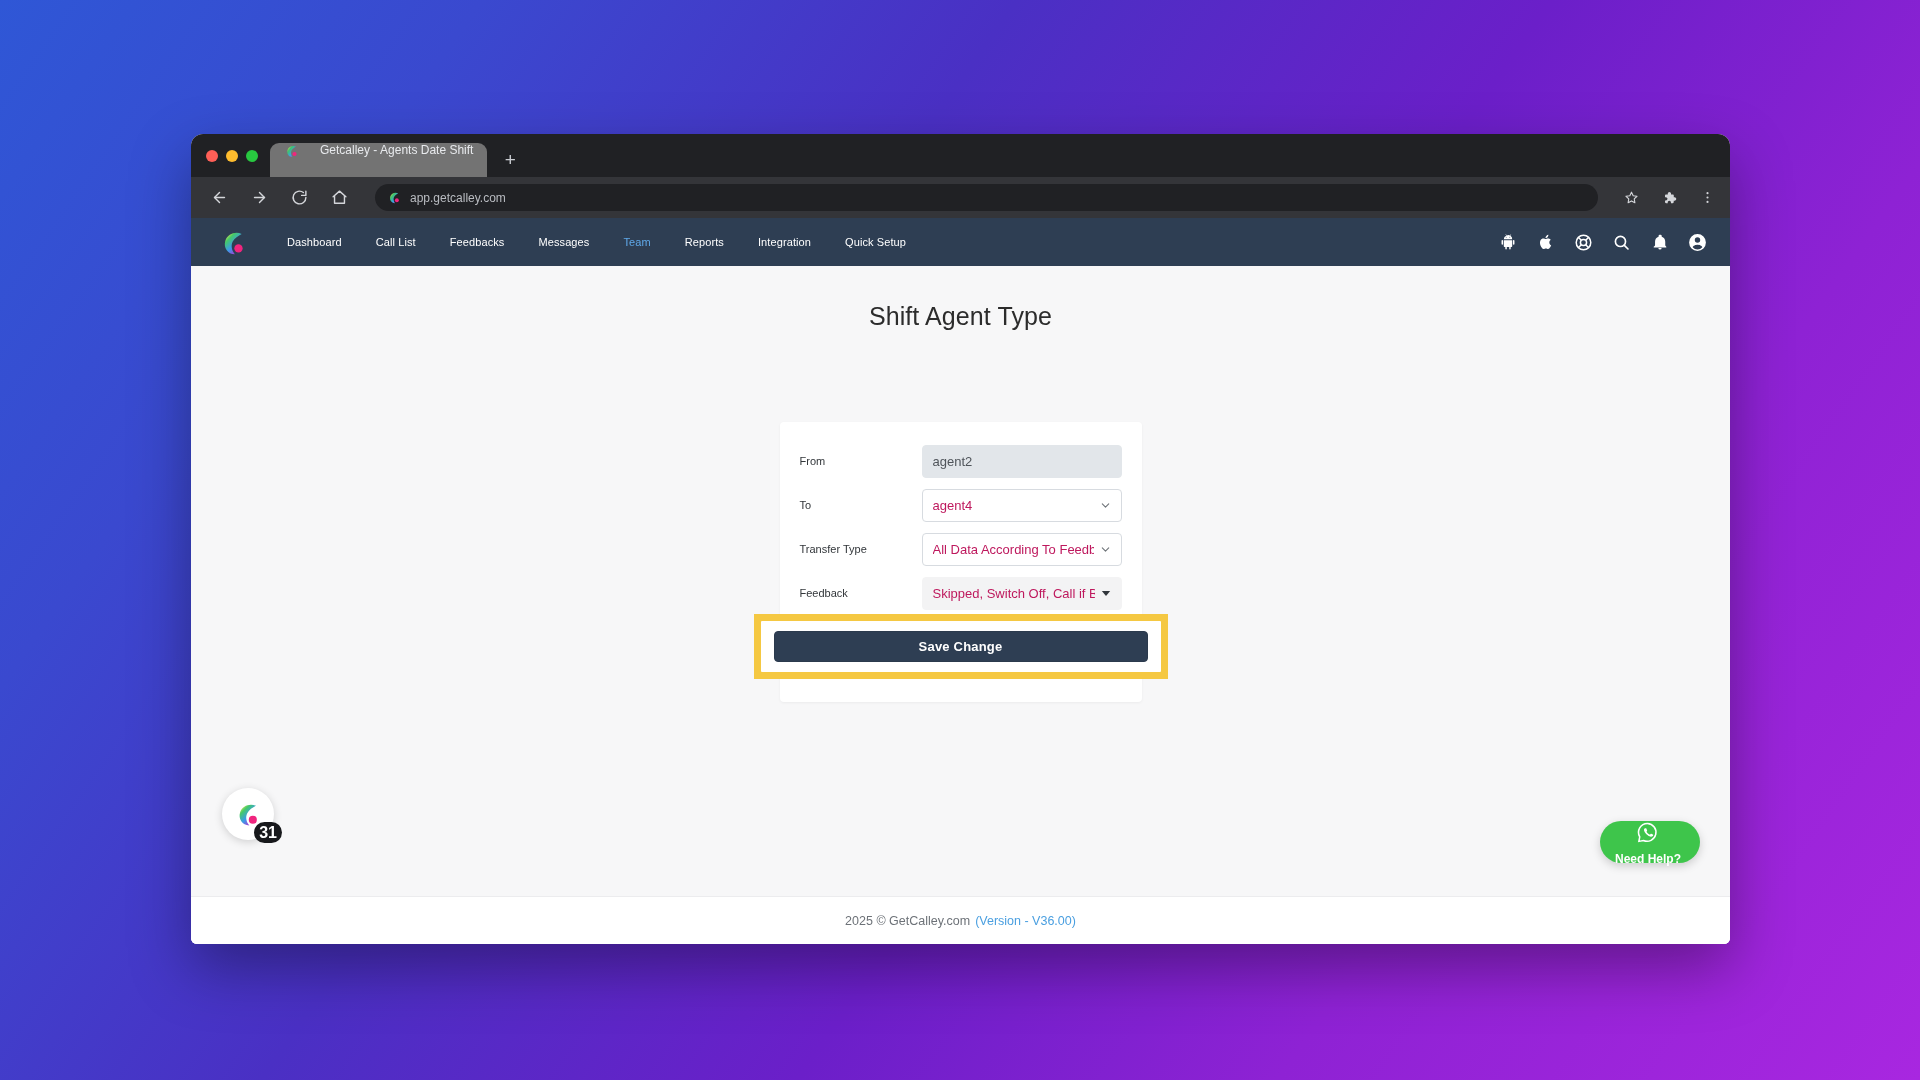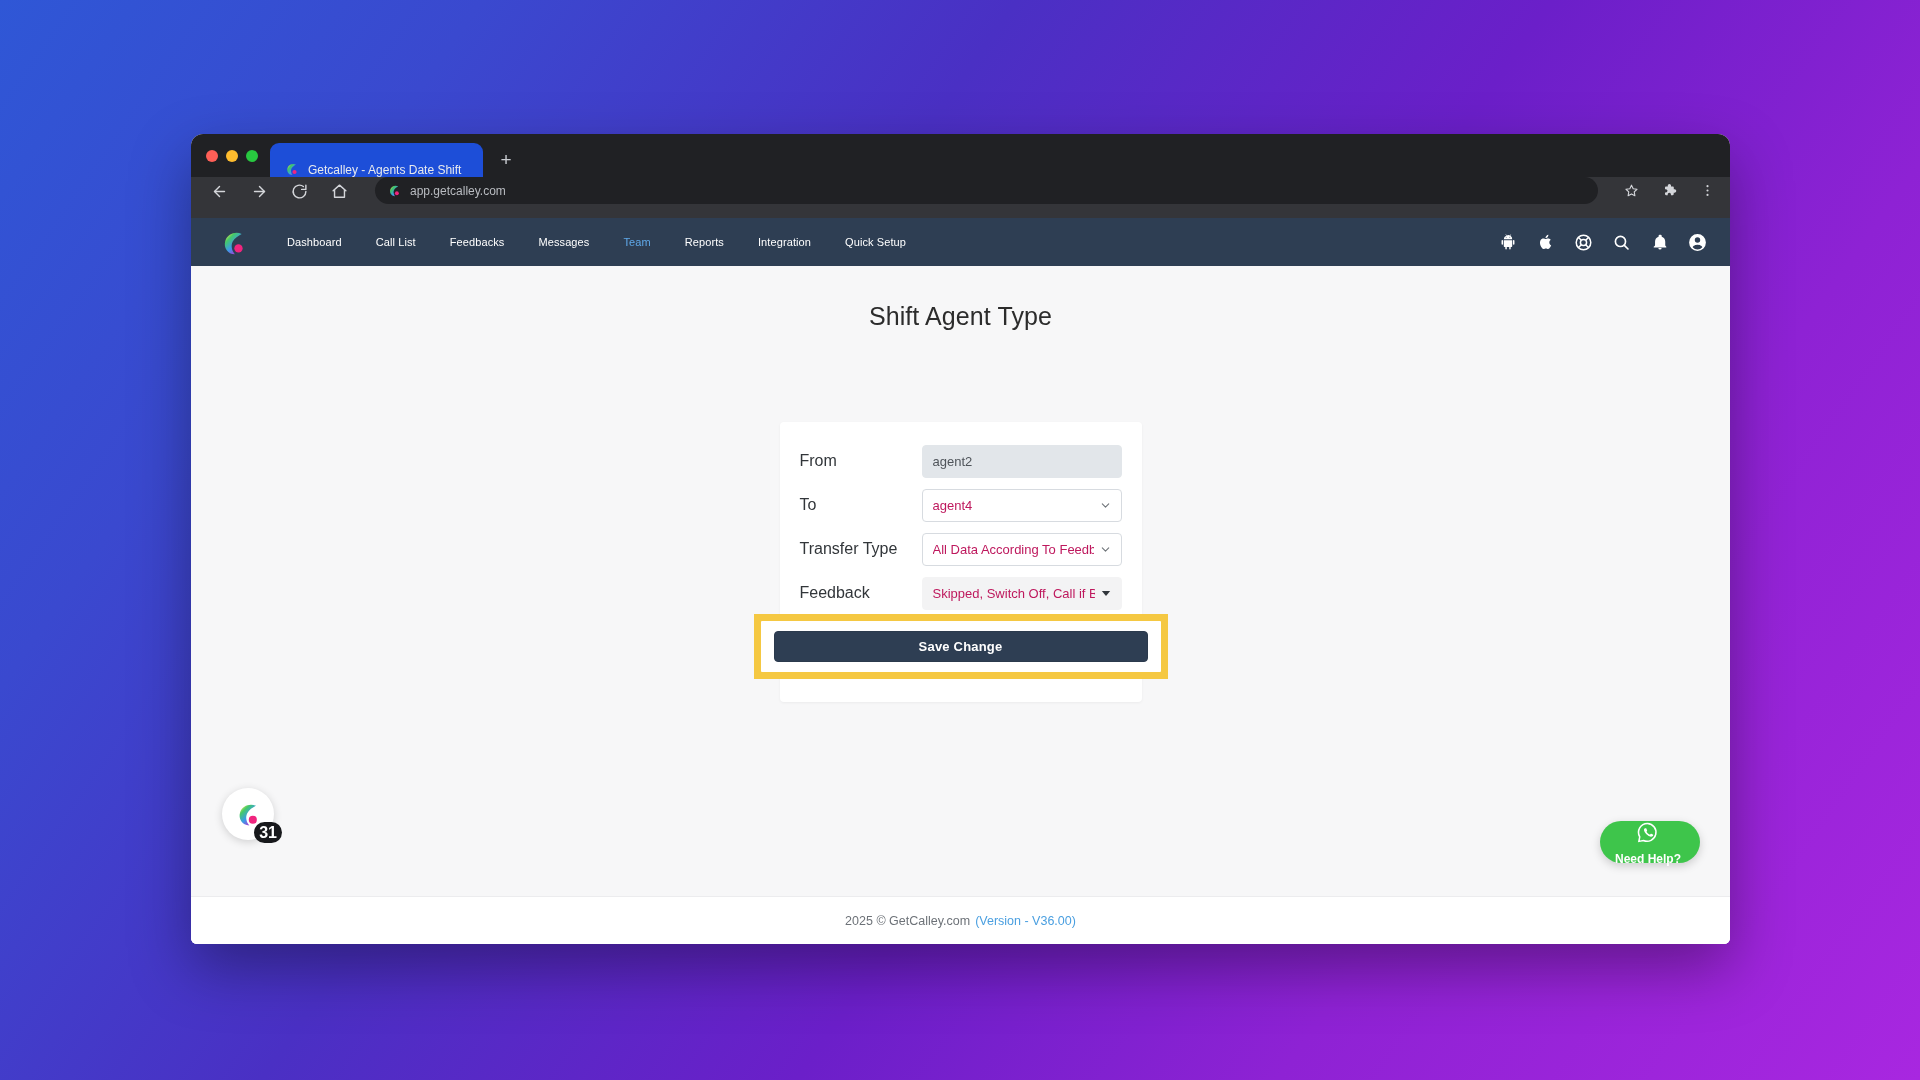--- a/index.html
+++ b/index.html
@@ -58,25 +58,25 @@
     padding: 0 12px 0 4px;
   }
   .dot { width: 12px; height: 12px; border-radius: 50%; display: block; }
   .dot.red    { background: #ff5f57; }
   .dot.yellow { background: #febc2e; }
   .dot.green  { background: #28c840; }
 
   .tab {
     height: 34px;
     min-width: 213px;
-    background: #1d4ed8;
+    background: #737373;
     border-radius: 9px 9px 0 0;
     display: flex;
-    align-items: flex-end;
-    gap: 8px;
+    align-items: flex-start;
+    gap: 20px;
     padding: 0 14px;
     color: #e8eaed;
     font-size: 12px;
     white-space: nowrap;
   }
   .tab-favicon {
     width: 16px; height: 16px; flex: 0 0 16px;
     display: block;
   }
   .new-tab-btn {
@@ -87,21 +87,21 @@
     font-size: 19px; line-height: 1;
     border-radius: 50%;
     font-weight: 300;
   }
 
   
   .toolbar {
     height: 41px;
     background: #343539;
     display: flex;
-    align-items: flex-start;
+    align-items: center;
     padding: 0 10px 0 14px;
     gap: 12px;
     flex: 0 0 auto;
   }
   .nav-btn {
     width: 28px; height: 28px;
     display: flex; align-items: center; justify-content: center;
     color: #d4d6da;
     border-radius: 50%;
     flex: 0 0 auto;
@@ -203,21 +203,21 @@
     display: flex;
     align-items: center;
     padding: 0 20px;
     margin-bottom: 10px;
     height: 34px;
   }
   .form-row:last-of-type { margin-bottom: 0; }
   .form-label {
     width: 122px;
     flex: 0 0 122px;
-    font-size: 16px;
+    font-size: 11px;
     color: #32363a;
   }
   .form-control {
     flex: 1 1 auto;
     height: 33px;
     border: 1px solid #d7dbe0;
     border-radius: 4px;
     background: #ffffff;
     display: flex;
     align-items: center;

